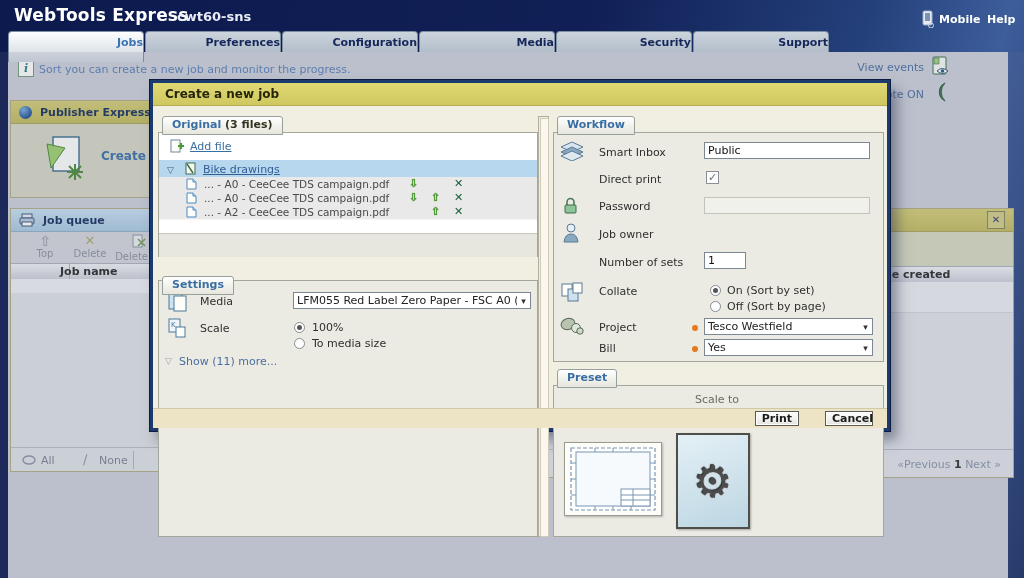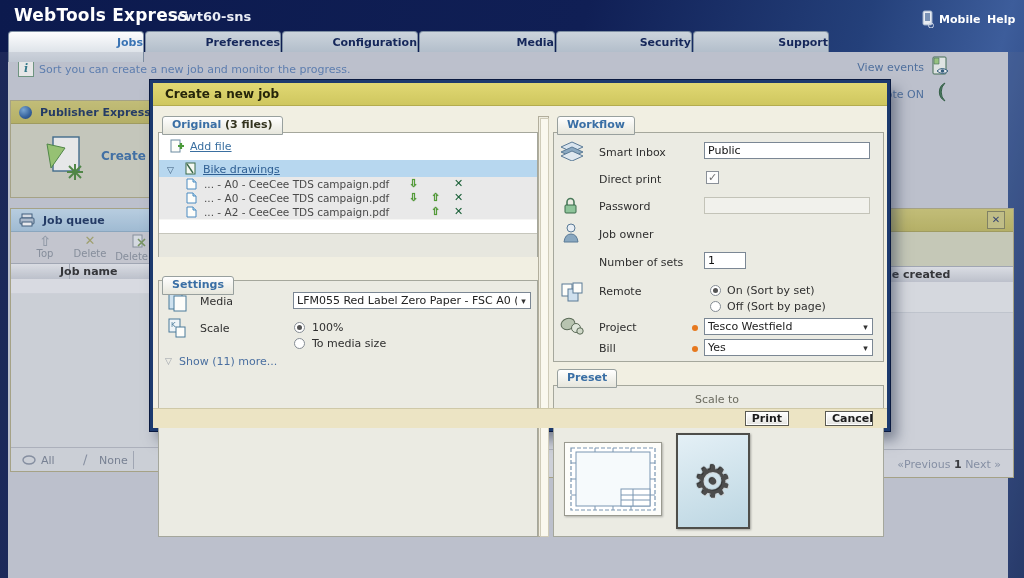--- a/index.html
+++ b/index.html
@@ -319,21 +319,21 @@
       <span class="abs lbl" style="left:45px;top:95px;">Job owner</span>
 
       <span class="abs lbl" style="left:45px;top:123px;">Number of sets</span>
       <input class="tbox" style="left: 150px; top: 119px; width: 42px;" value="1">
 
       <svg class="abs" style="left:6px;top:148px;" width="24" height="24">
         <rect x="2" y="3" width="10" height="12" fill="#fdfdfa" stroke="#5a7a96"></rect>
         <rect x="8" y="8" width="10" height="12" fill="#cfe0ee" stroke="#5a7a96"></rect>
         <rect x="13" y="2" width="9" height="10" fill="#fdfdfa" stroke="#5a7a96"></rect>
       </svg>
-      <span class="abs lbl" style="left:45px;top:152px;">Remote</span>
+      <span class="abs lbl" style="left:45px;top:152px;">Collate</span>
       <span class="radio sel" style="left:156px;top:152px;"></span>
       <span class="abs lbl" style="left:173px;top:151px;">On (Sort by set)</span>
       <span class="radio" style="left:156px;top:168px;"></span>
       <span class="abs lbl" style="left:173px;top:167px;">Off (Sort by page)</span>
 
       <svg class="abs" style="left:5px;top:182px;" width="26" height="20">
         <ellipse cx="9" cy="9" rx="7" ry="5.5" fill="#b8c4b0" stroke="#5a6a56" transform="rotate(-18 9 9)"></ellipse>
         <circle cx="17" cy="13" r="4.5" fill="#dfe6da" stroke="#5a6a56"></circle>
         <circle cx="21" cy="16" r="3.2" fill="#cfd8c8" stroke="#5a6a56"></circle>
       </svg>
@@ -382,18 +382,18 @@
           <line x1="68" y1="46" x2="68" y2="63" stroke="#7a96b2"></line>
         </svg>
       </div>
 
       <div class="abs" style="left:122px;top:47px;width:70px;height:92px;background:linear-gradient(160deg,#e4f0f6,#bcd6e2);border:2px solid #4e4e4a;box-shadow:1px 1px 2px rgba(0,0,0,.3);cursor:pointer;display:flex;align-items:center;justify-content:center;">
         <span class="uni gearglyph">⚙</span>
       </div>
     </div>
 
     <div id="modal-footer">
-      <button class="btn" style="right:98px;margin-left:28px;">Print</button>
+      <button class="btn" style="right:88px;margin-left:28px;">Print</button>
       <button class="btn" style="right:14px;width:48px;">Cancel</button>
     </div>
   </div>
 
 </div>
 
 </body></html>

